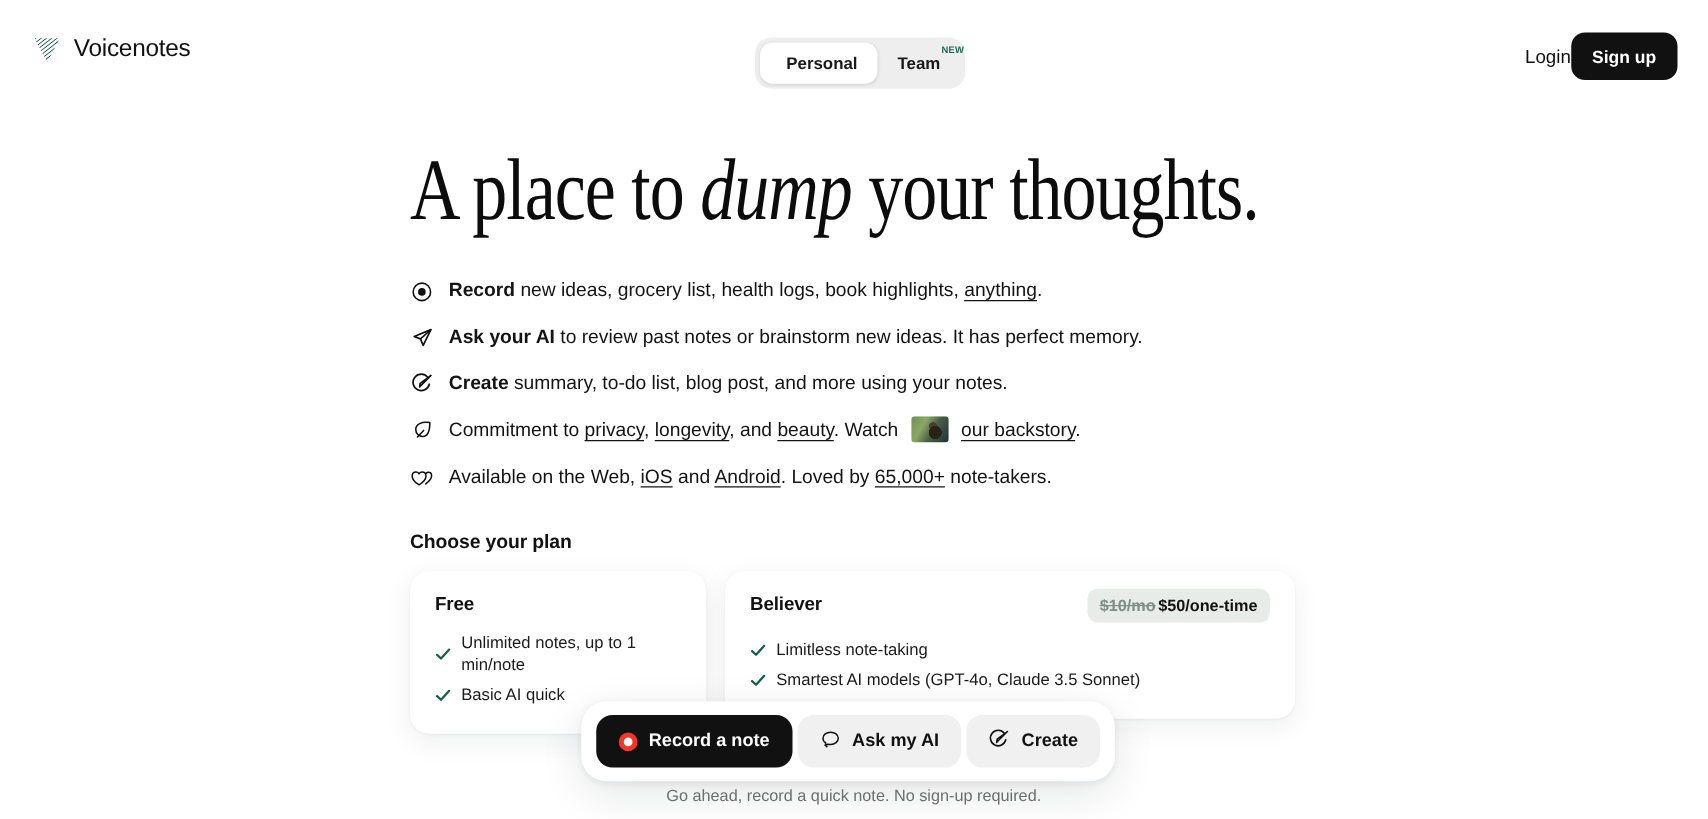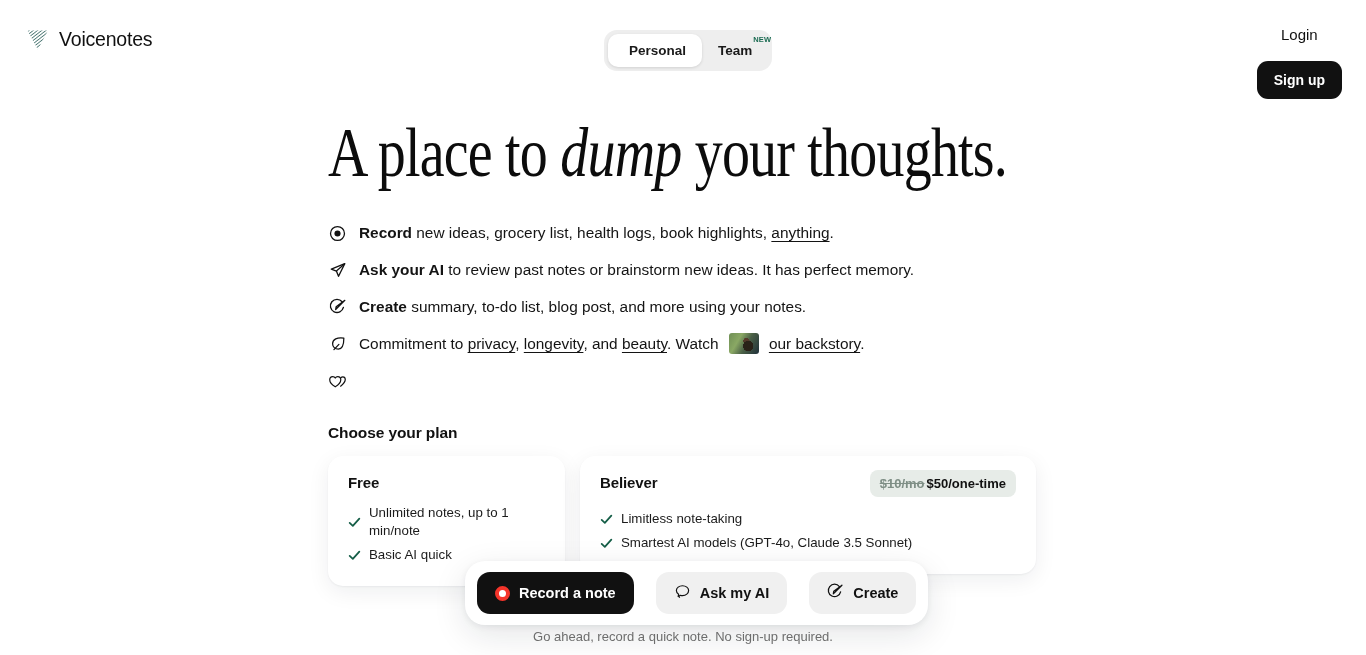--- a/index.html
+++ b/index.html
@@ -83,22 +83,20 @@
     color: #1b6b52;
   }
 
   
   .auth {
     position: absolute;
     right: 24px;
     top: 26px;
     display: flex;
     align-items: center;
-    gap: 18px;
-    flex-direction: column;
   }
   .login-link {
     font-size: 15px;
     color: #111;
     text-decoration: none;
     cursor: pointer;
     font-weight: 400;
   }
   .signup-btn {
     background: #111111;
@@ -242,21 +240,21 @@
   
   .dock {
     position: absolute;
     left: 465px;
     top: 561px;
     background: #ffffff;
     border-radius: 20px;
     padding: 11px 12px;
     display: flex;
     align-items: center;
-    gap: 22px;
+    gap: 4px;
     box-shadow: 0 2px 6px rgba(16,24,40,.07), 0 10px 34px rgba(16,24,40,.11);
   }
   .dock-btn {
     border: none;
     font-family: inherit;
     display: flex;
     align-items: center;
     gap: 9px;
     border-radius: 13px;
     padding: 0 18px;
@@ -367,20 +365,21 @@
       <div><span>Commitment to </span><span class="u">privacy</span><span>, </span><span class="u">longevity</span><span>, and </span><span class="u">beauty</span><span>. Watch </span><span class="vthumb"></span><span class="u">our backstory</span><span>.</span></div>
     </div>
 
     <div class="feature">
       <span class="ico">
         <svg width="19" height="19" viewBox="0 0 22 20">
             <path d="M8.4 16.2 C8.4 16.2 2 12.4 2 8 C2 5.8 3.6 4.3 5.5 4.3 C6.8 4.3 7.9 5 8.4 6 C8.9 5 10 4.3 11.3 4.3 C13.2 4.3 14.8 5.8 14.8 8 C14.8 12.4 8.4 16.2 8.4 16.2 Z" fill="none" stroke="#111" stroke-width="1.4" stroke-linejoin="round"></path>
             <path d="M14.6 15.4 C16.4 14 20 11.2 20 7.8 C20 5.9 18.7 4.6 17.1 4.6 C16.3 4.6 15.6 4.9 15.1 5.4" fill="none" stroke="#111" stroke-width="1.4" stroke-linecap="round"></path>
           </svg>
       </span>
+      <div><span>Available on the Web, </span><span class="u">iOS</span><span> and </span><span class="u">Android</span><span>. Loved by </span><span class="u">65,000+</span><span> note-takers.</span></div>
     </div>
   </div>
 
   <div class="plans-title">Choose your plan</div>
 
   <div class="cards">
 
     <div class="card free">
       <div class="card-head">
         <span class="card-title">Free</span>

